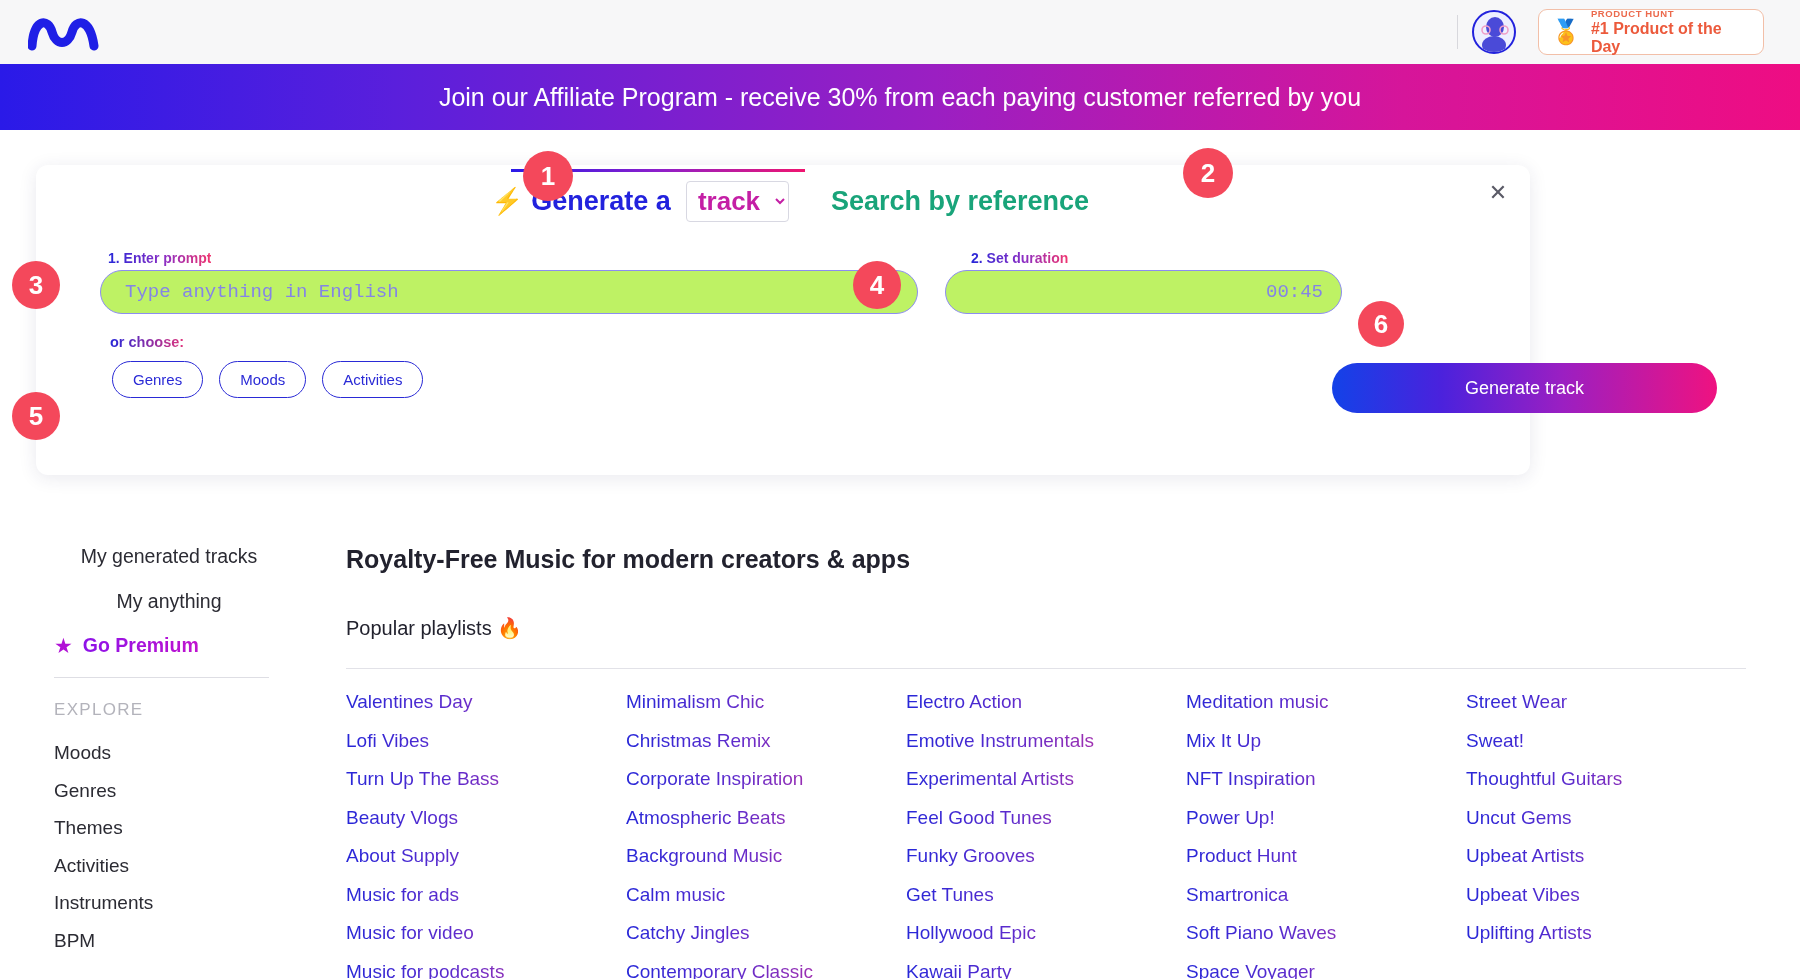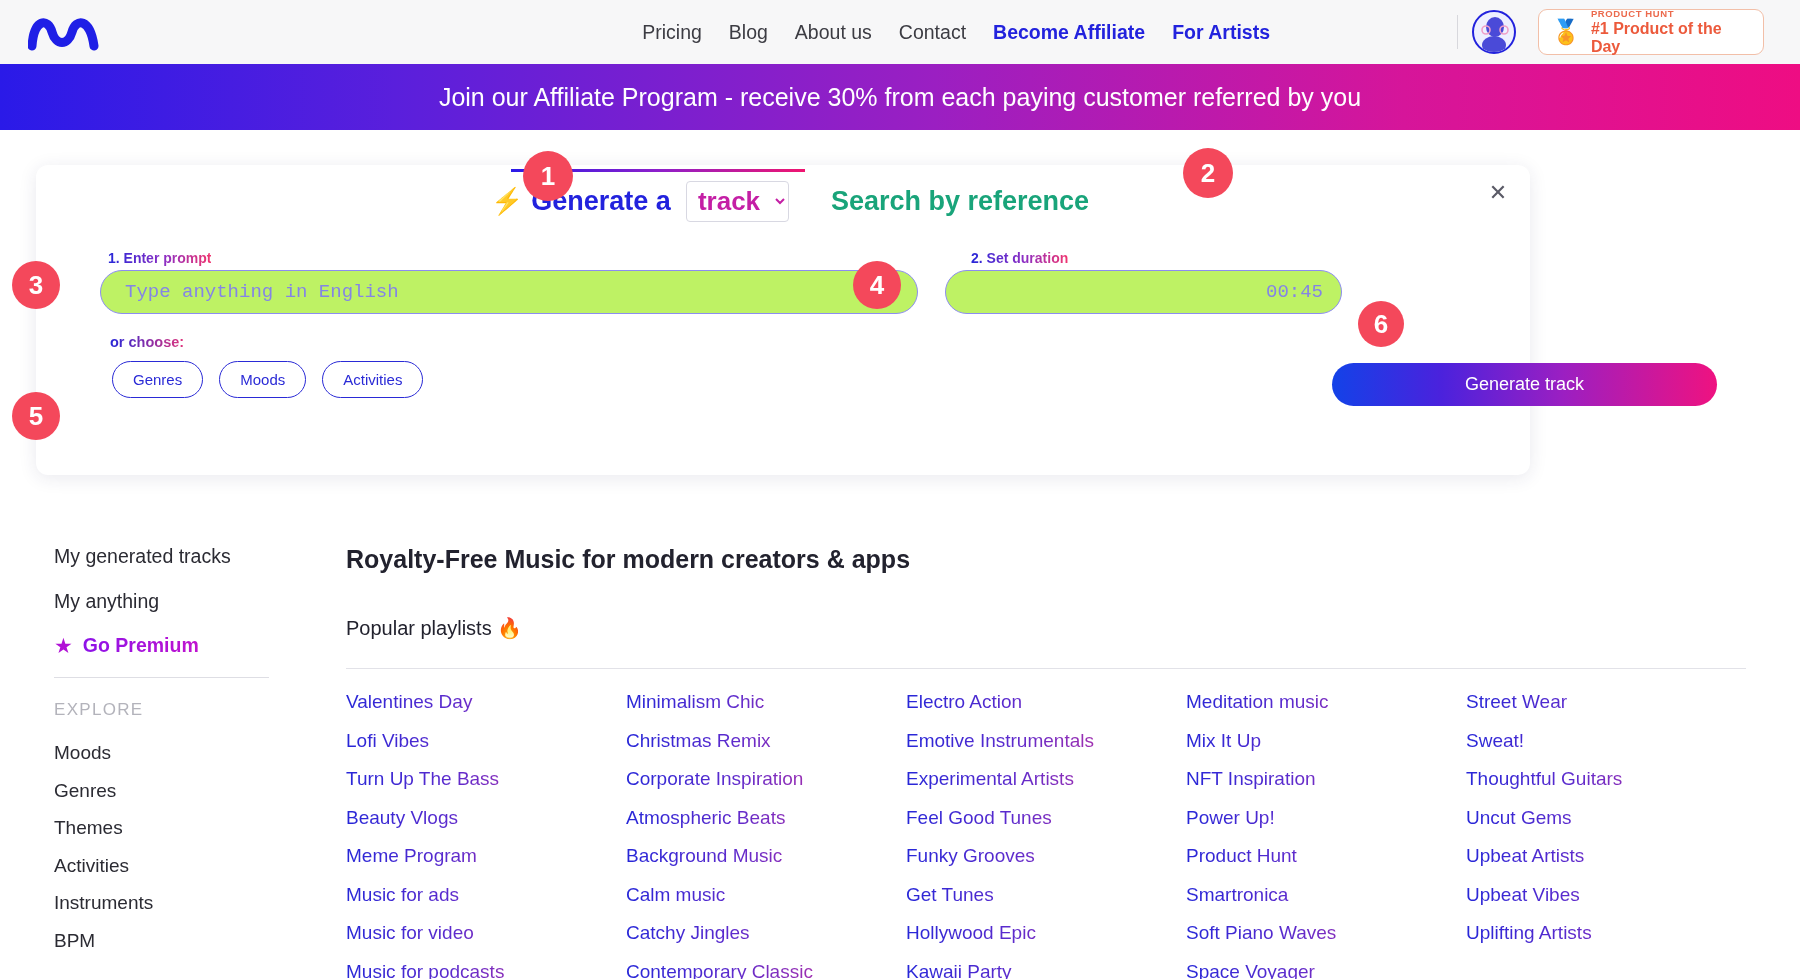--- a/index.html
+++ b/index.html
@@ -132,31 +132,31 @@
   }
   .or-choose { position:absolute; left:74px; top:84px; font-size:14.5px; font-weight:bold; }
   .chips { position:absolute; left:76px; top:111px; display:flex; gap:16px; }
   .chip {
     font-family:"Liberation Sans", sans-serif;
     border:1.4px solid #2a2ad6; border-radius:999px;
     background:#fff; color:#2a2ad6; font-size:15px;
     padding:9px 20px; cursor:pointer; white-space:nowrap;
   }
   .gen-btn {
-    position:absolute; left:1296px; top:113px; width:385px; height:43px;
+    position:absolute; left:1296px; top:113px; width:385px; height:50px;
     border:none; border-radius:999px; cursor:pointer;
     background:linear-gradient(90deg,#1342e8 0%,#4a22dd 28%,#9b1fc2 60%,#ef1280 100%);
     color:#fff; font-size:18px; font-family:"Liberation Sans", sans-serif;
   }
 
   
   .sidebar { position:absolute; left:54px; top:545px; width:230px; }
   .side-item {
     display:block; font-size:19.5px; color:#2b2b33; text-decoration:none;
-    margin-bottom:21.5px; white-space:nowrap;
+    margin-bottom:21.5px; white-space:nowrap;text-align:center;
   }
   .side-premium { display:flex; align-items:center; gap:10px; margin-bottom:20px; }
   .star { color:#b112d6; font-size:21px; line-height:1; }
   .premium-label {
     font-size:19.5px; font-weight:bold;
     background:linear-gradient(90deg,#8d12e8,#c013cf);
     -webkit-background-clip:text; background-clip:text; color:transparent;
   }
   .side-divider { width:215px; height:1px; background:#dedee4; margin:12px 0 22px 0; }
   .side-explore {
@@ -188,28 +188,20 @@
 
 <div class="page">
 
   <div class="topnav">
     <div class="logo">
       <svg width="96" height="40" viewBox="0 0 96 40">
         <path d="M4 34 C6 6, 20 6, 24 20 C28 34, 40 34, 44 20 C48 6, 62 6, 66 34" stroke="#1f1fe6" stroke-width="9" fill="none" stroke-linecap="round"></path>
       </svg>
     </div>
 
-    <div class="nav-links">
-      <a class="nav-link" href="#">Pricing</a>
-      <a class="nav-link" href="#">Blog</a>
-      <a class="nav-link" href="#">About us</a>
-      <a class="nav-link" href="#">Contact</a>
-      <a class="nav-link accent" href="#">Become Affiliate</a>
-      <a class="nav-link accent" href="#">For Artists</a>
-    </div>
 
     <div class="nav-right">
       <div class="nav-sep"></div>
       <div class="avatar">
         <svg width="40" height="40" viewBox="0 0 40 40">
           <circle cx="20" cy="20" r="19" fill="#eef0ff"></circle>
           <ellipse cx="21" cy="15" rx="9" ry="10" fill="#4a4ad8"></ellipse>
           <ellipse cx="20" cy="33" rx="12" ry="9" fill="#4a4ad8"></ellipse>
           <circle cx="12" cy="18" r="4" fill="none" stroke="#f0a0c8" stroke-width="1.6"></circle>
           <circle cx="30" cy="18" r="4" fill="none" stroke="#f0a0c8" stroke-width="1.6"></circle>
@@ -291,21 +283,21 @@
   <div class="main">
     <div class="h1">Royalty-Free Music for modern creators &amp; apps</div>
     <div class="h2">Popular playlists 🔥</div>
     <div class="hr"></div>
     <div class="playlists">
       <div class="pl-col">
         <a class="pl-link" href="#">Valentines Day</a>
         <a class="pl-link" href="#">Lofi Vibes</a>
         <a class="pl-link" href="#">Turn Up The Bass</a>
         <a class="pl-link" href="#">Beauty Vlogs</a>
-        <a class="pl-link" href="#">Meme Program</a>
+        <a class="pl-link" href="#">About Supply</a>
         <a class="pl-link" href="#">Music for ads</a>
         <a class="pl-link" href="#">Music for video</a>
         <a class="pl-link" href="#">Music for podcasts</a>
       </div>
       <div class="pl-col">
         <a class="pl-link" href="#">Minimalism Chic</a>
         <a class="pl-link" href="#">Christmas Remix</a>
         <a class="pl-link" href="#">Corporate Inspiration</a>
         <a class="pl-link" href="#">Atmospheric Beats</a>
         <a class="pl-link" href="#">Background Music</a>

